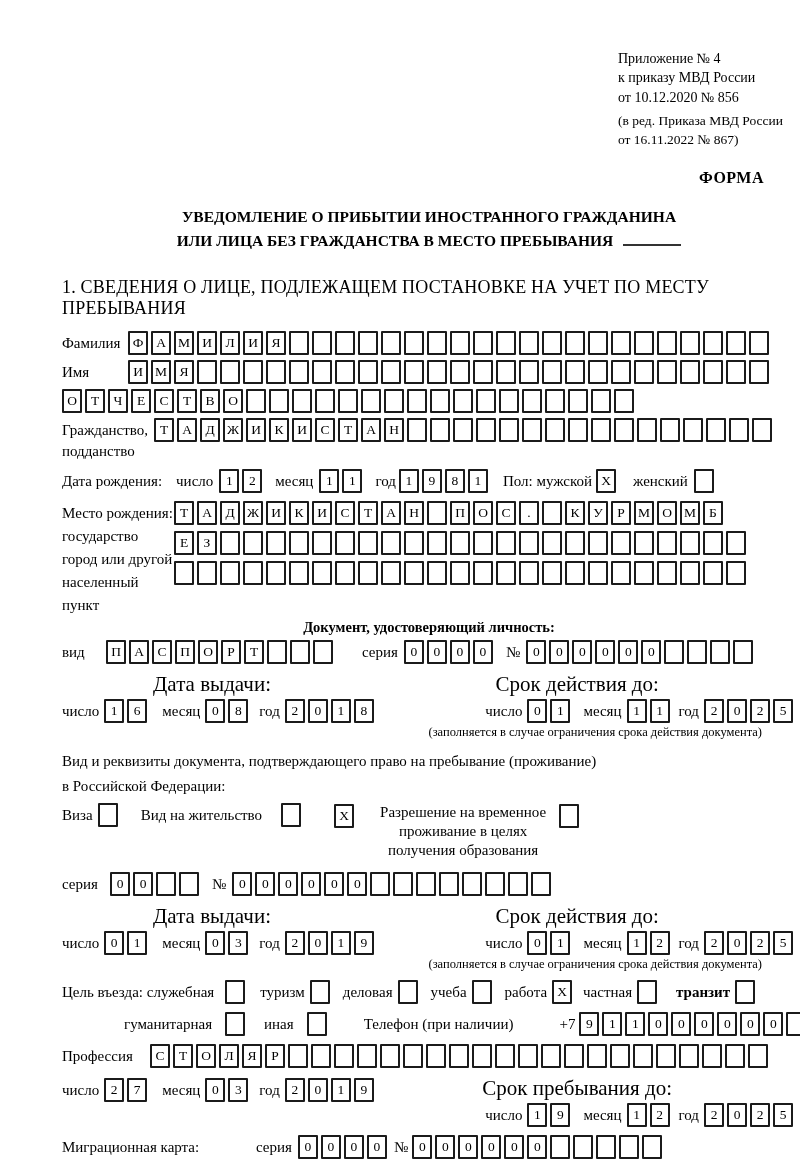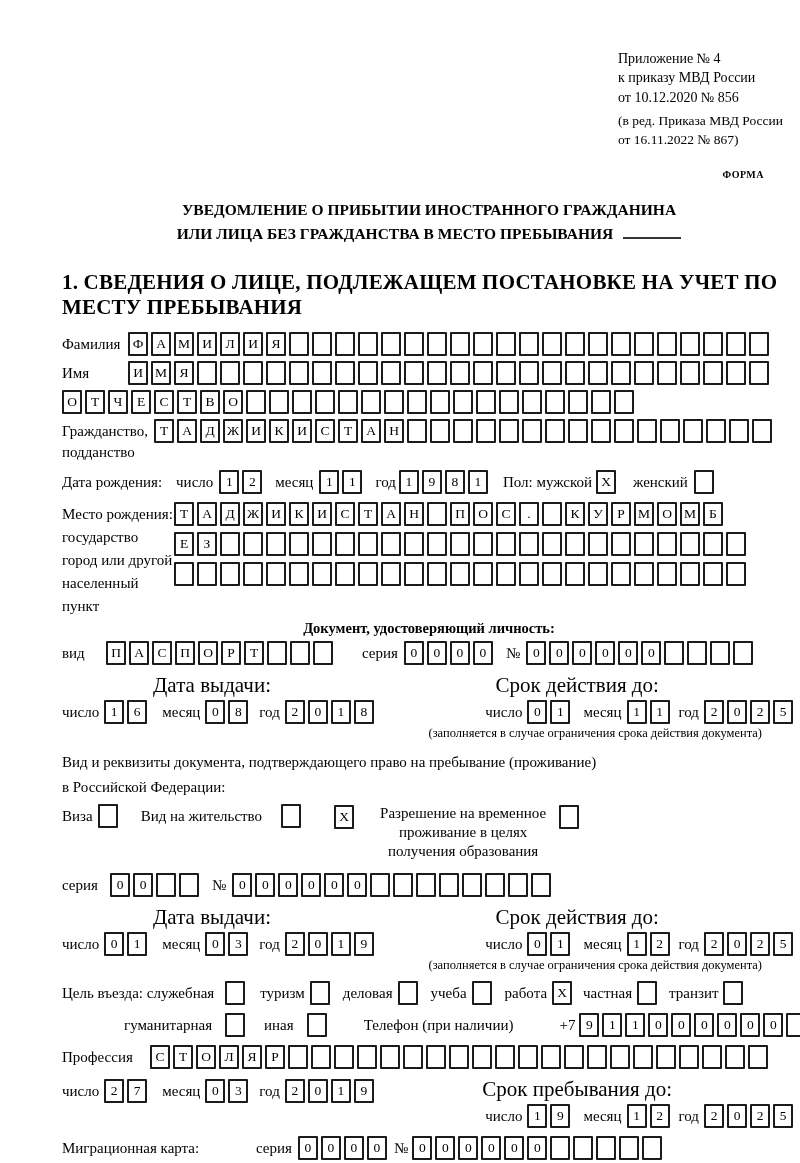--- a/index.html
+++ b/index.html
@@ -3,24 +3,24 @@
 <meta charset="utf-8">
 <style>
   html,body{margin:0;padding:0;background:#e8e8e8;}
   .page{
     width:800px;height:1163px;background:#ffffff;color:#000;
     font-family:"Liberation Serif","DejaVu Serif",serif;
     box-sizing:border-box;padding:49px 4px 0 62px;position:relative;overflow:hidden;
   }
   .ref-block{margin-left:556px;font-size:14px;line-height:1.38;}
   .ref-block-small{margin-left:556px;font-size:13.5px;line-height:1.38;margin-top:5px;}
-  .forma{font-weight:bold;font-size:10px;text-align:right;padding-right:32px;margin-top:20px;letter-spacing:.5px;}
+  .forma{font-weight:bold;font-size:16px;text-align:right;padding-right:32px;margin-top:20px;letter-spacing:.5px;}
   .title{margin-top:18px;text-align:center;font-weight:bold;font-size:15.5px;line-height:1.55;}
   .blank-line{display:inline-block;width:58px;border-bottom:2px solid #333;height:14px;margin-left:10px;vertical-align:baseline;}
-  .section-heading{margin-top:24px;font-weight:bold;font-size:21px;letter-spacing:.2px;}
+  .section-heading{margin-top:24px;font-weight:normal;font-size:18px;letter-spacing:.2px;}
   .row{display:flex;align-items:flex-start;margin-top:5px;}
   .lbl{font-size:15px;line-height:24px;flex:0 0 auto;}
   .lbl2{font-size:15px;line-height:19px;flex:0 0 auto;}
   .cells{display:flex;flex:0 0 auto;}
   .cell{
     width:16px;height:20px;border:2px solid #1b1b1b;border-radius:1px;margin-right:3px;
     display:inline-flex;align-items:center;justify-content:center;
     font-size:13.5px;line-height:20px;background:#fff;flex:0 0 auto;
   }
   .inline-lbl{font-size:15px;line-height:24px;margin:0 6px 0 10px;flex:0 0 auto;}
@@ -534,21 +534,21 @@
       <span class="cells">
           <span class="cell">X</span>
         </span>
     </span>
     <span class="opt" style="margin-left:8px;">
       <span class="opt-label">частная</span>
       <span class="cells">
           <span class="cell"></span>
         </span>
     </span>
-    <span class="opt" style="margin-left:9px;">
+    <span class="opt" style="margin-left:16px;font-weight:bold;">
       <span class="opt-label">транзит</span>
       <span class="cells">
           <span class="cell"></span>
         </span>
     </span>
   </div>
 
   <div class="row" style="margin-top:8px;margin-left:62px;">
     <span class="opt">
       <span class="opt-label">гуманитарная</span>

